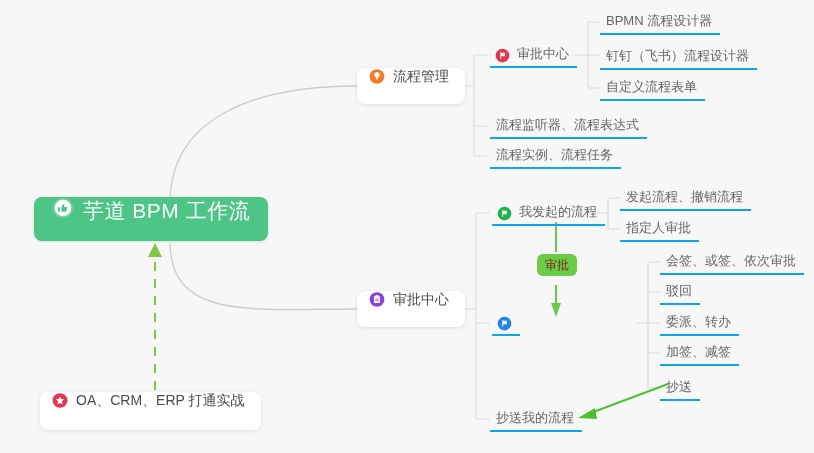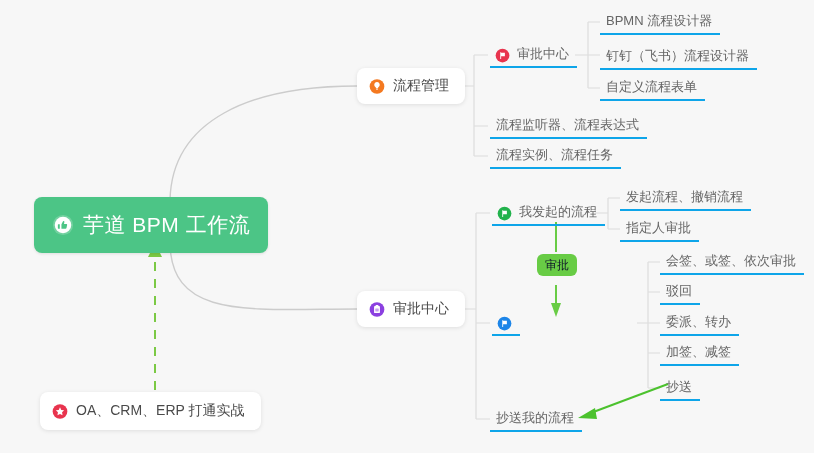--- a/index.html
+++ b/index.html
@@ -26,29 +26,29 @@
     left: 0; top: 0;
     width: 814px;
     height: 453px;
     pointer-events: none;
   }
   .node {
     position: absolute;
     box-sizing: border-box;
     white-space: nowrap;
     display: flex;
-    align-items: center;
+    align-items: flex-start;
   }
   
   .root {
     background: #4CC586;
     color: #ffffff;
     border-radius: 8px;
-    padding: 12px 18px;
-    height: 56px;
+    padding: 0 18px;
+    height: 44px;
     font-size: 21px;
     letter-spacing: 0.5px;
     box-shadow: 0 1px 3px rgba(0,0,0,0.10);
   }
   .root .label { margin-left: 9px; font-weight: 400; }
   
   .card {
     background: #ffffff;
     border-radius: 8px;
     height: 36px;
@@ -68,21 +68,21 @@
     align-items: flex-end;
     padding-bottom: 3px;
   }
   .leaf.with-icon { padding-left: 4px; }
   .leaf .label { margin-left: 7px; }
   .leaf.noicon .label { margin-left: 0; }
   
   .edge-badge {
     position: absolute;
     background: #68CC45;
-    color: #0f172a;
+    color: #7f1d1d;
     font-size: 12px;
     border-radius: 6px;
     padding: 4px 8px;
     line-height: 1.2;
   }
   
   .ico {
     flex: 0 0 auto;
     display: inline-flex;
     align-items: center;

